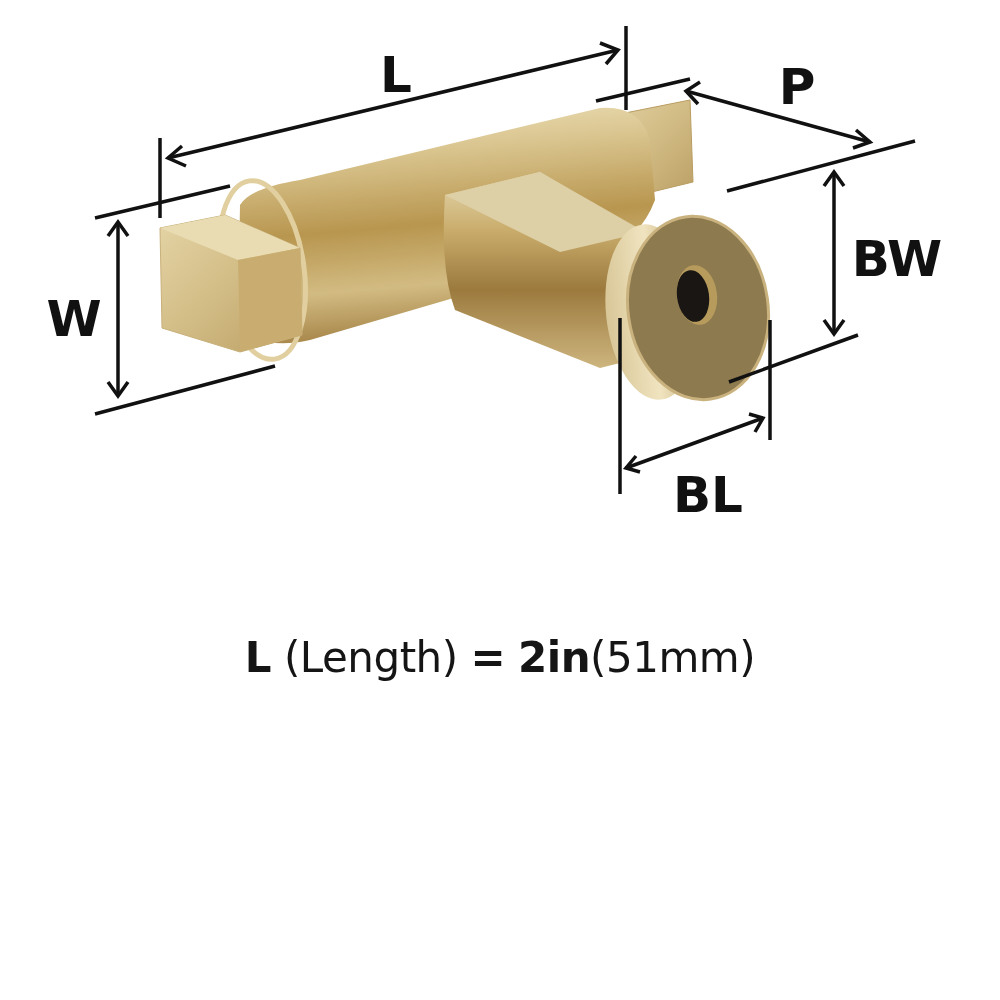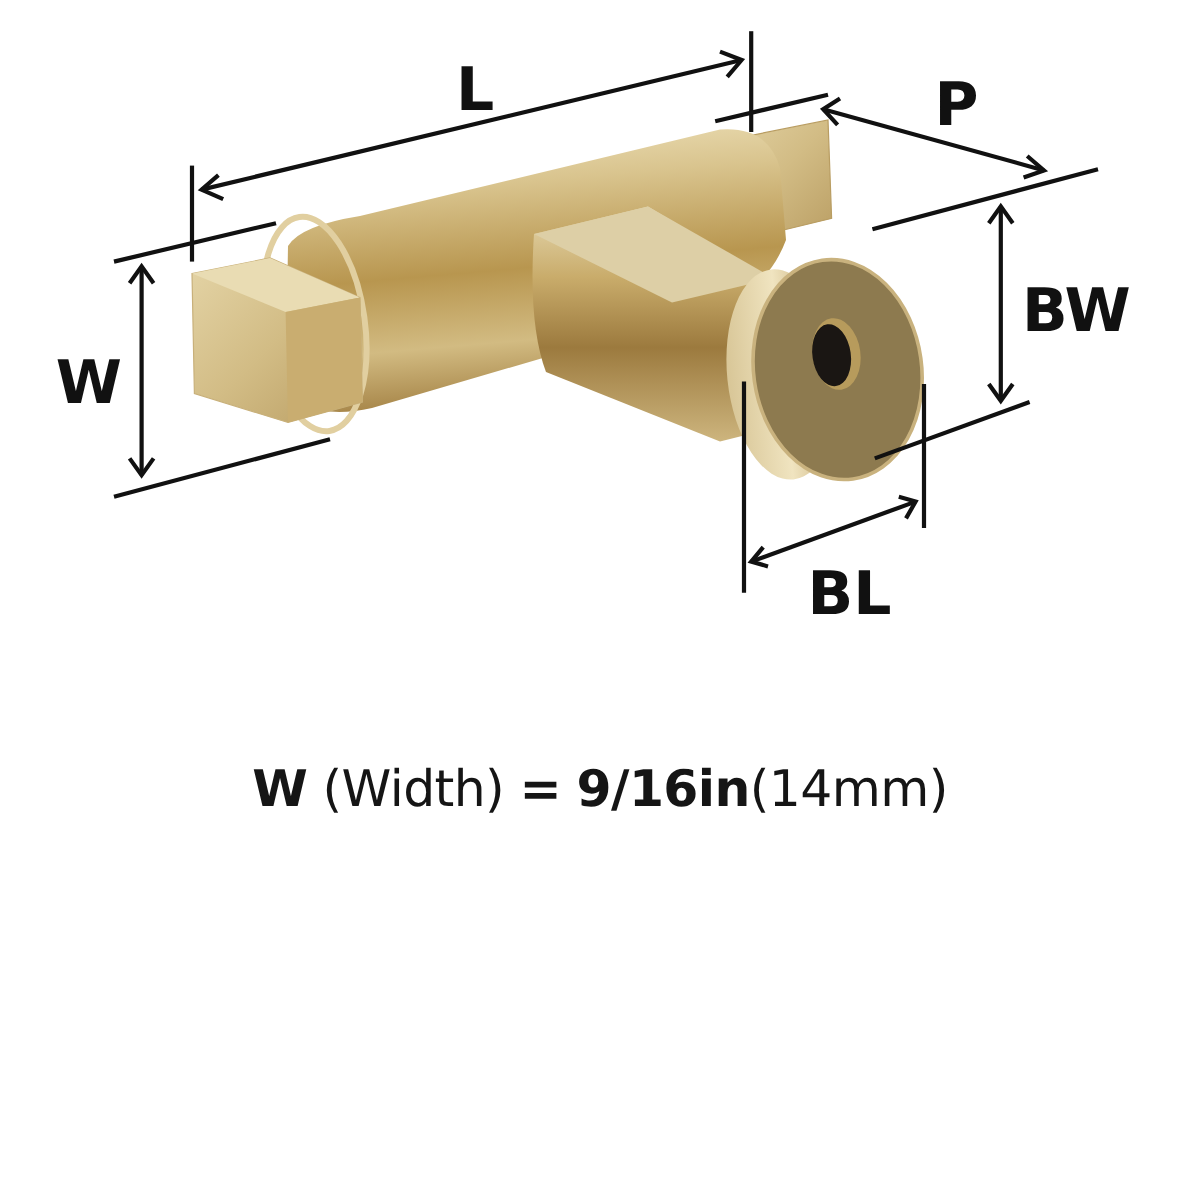--- a/index.html
+++ b/index.html
@@ -147,18 +147,18 @@
 
   <text class="dim-label" x="396" y="92" font-size="50" text-anchor="middle">L</text>
   <text class="dim-label" x="797" y="104" font-size="50" text-anchor="middle">P</text>
   <text class="dim-label" x="74" y="336" font-size="50" text-anchor="middle">W</text>
   <text class="dim-label" x="897" y="276" font-size="50" text-anchor="middle">BW</text>
   <text class="dim-label" x="708" y="512" font-size="50" text-anchor="middle">BL</text>
 </svg>
 
 <div class="specs">
   <div class="spec-line">
-    <span class="spec-code">W</span>
-    <span class="spec-name">(Width)</span>
+    <span class="spec-code">L</span>
+    <span class="spec-name">(Length)</span>
     <span class="spec-eq">=</span>
-    <span class="spec-imperial">9/16in</span><span class="spec-metric">(14mm)</span>
+    <span class="spec-imperial">2in</span><span class="spec-metric">(51mm)</span>
   </div>
 </div>
 
 </body></html>

